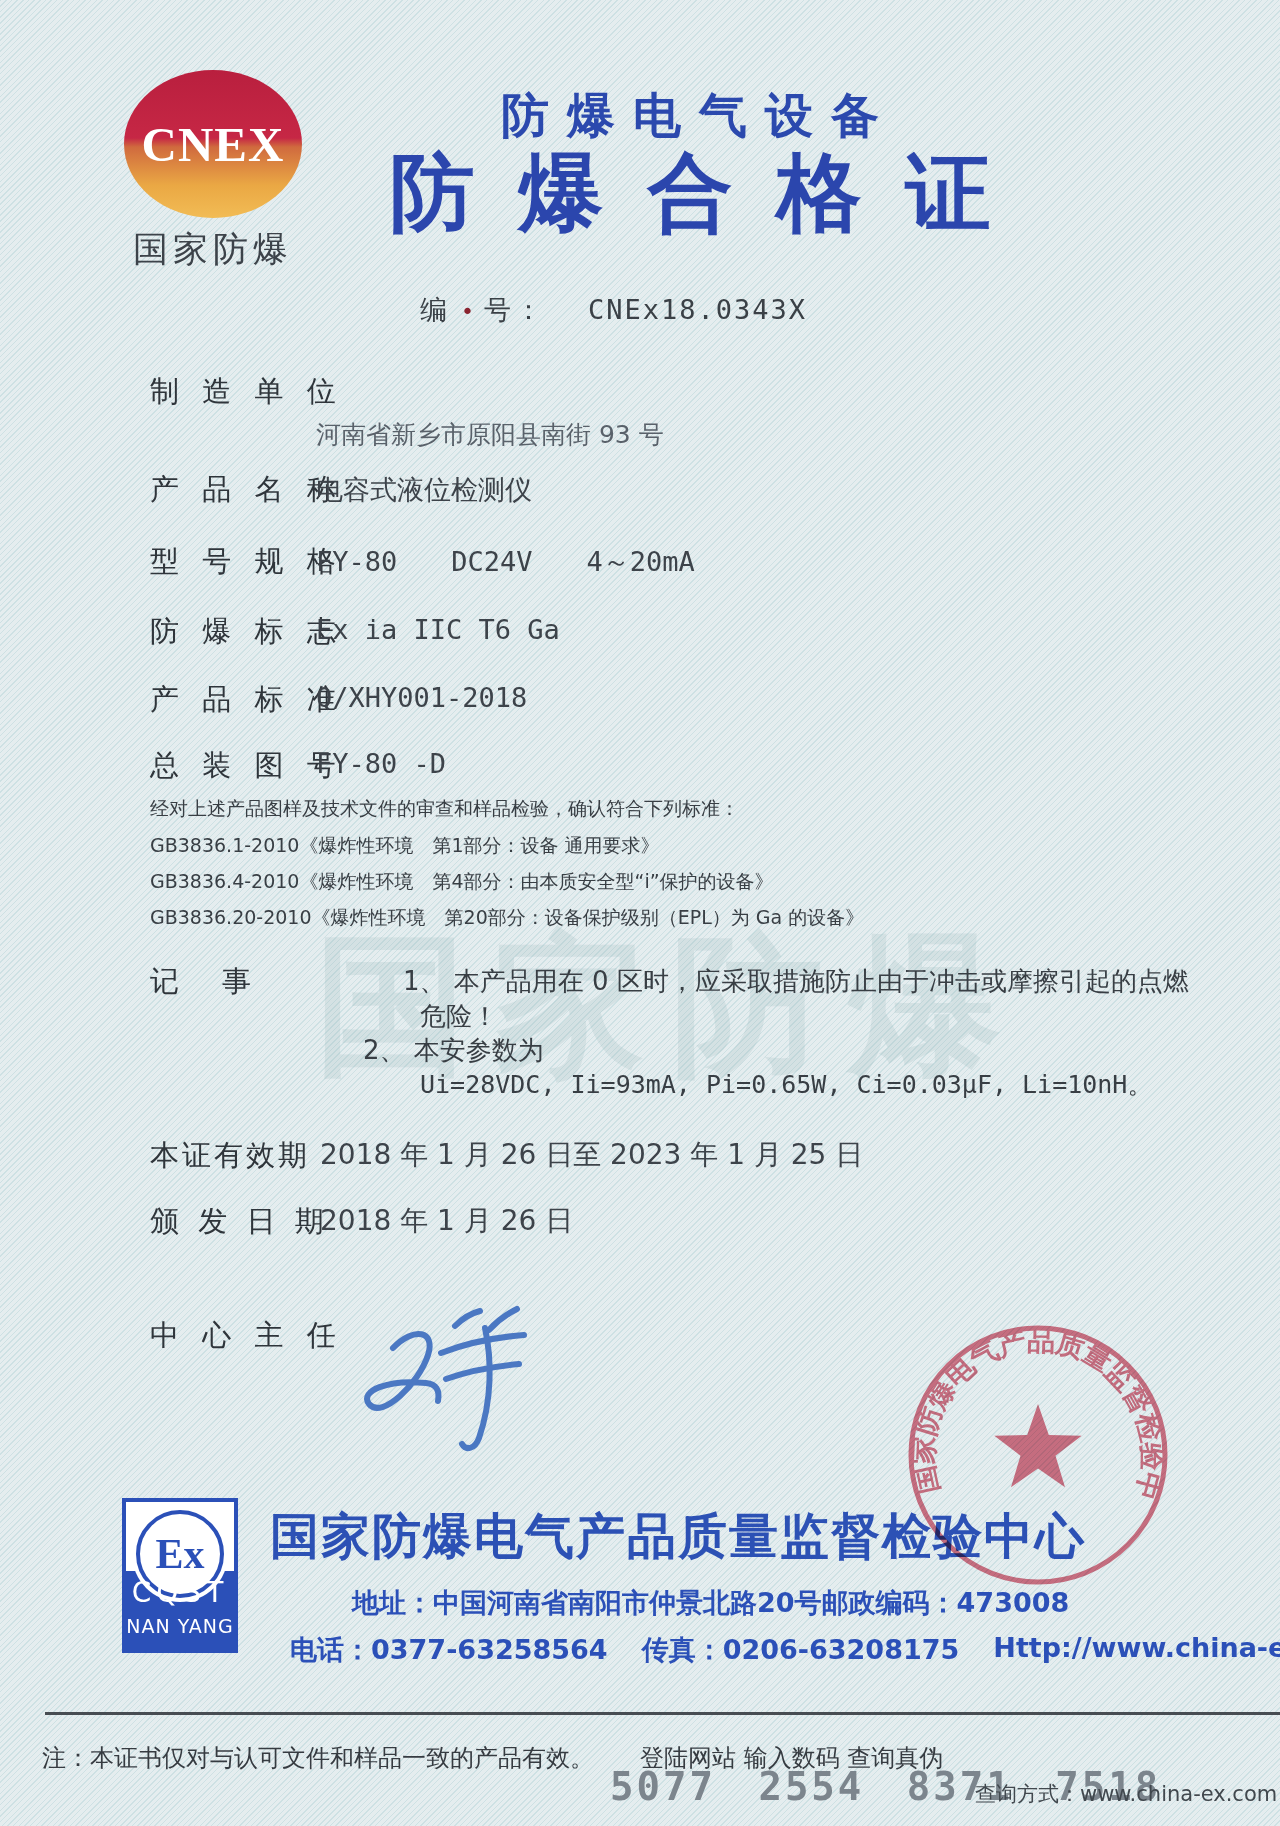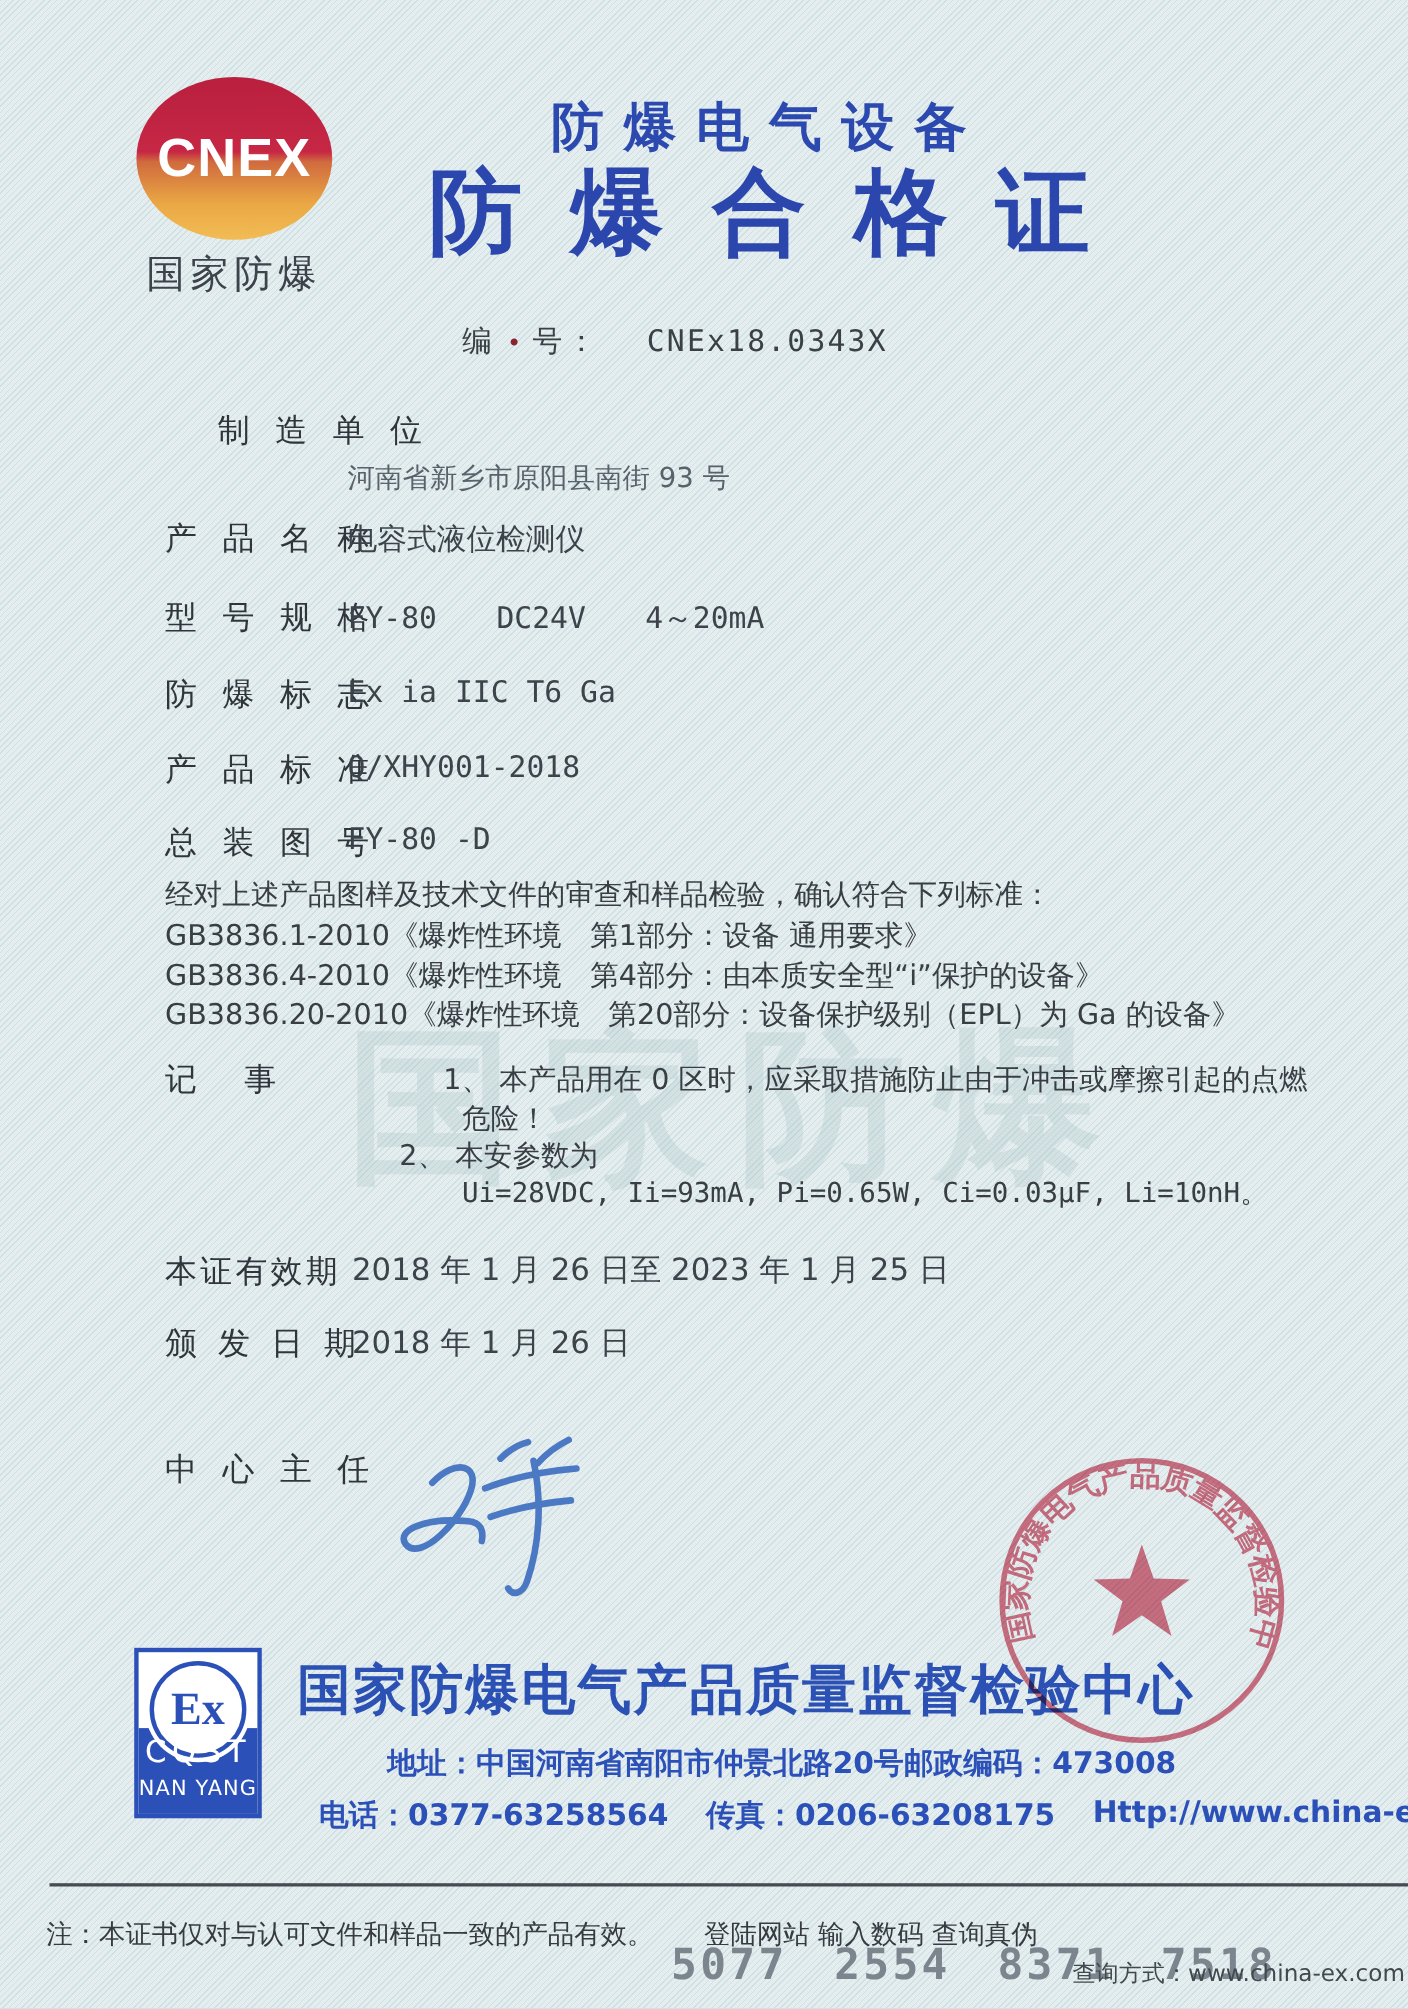--- a/index.html
+++ b/index.html
@@ -7,35 +7,35 @@
     position:relative;width:1280px;height:1826px;margin:0 auto;overflow:hidden;
     background-color:#e5edef;
     background-image:repeating-linear-gradient(135deg, rgba(151,196,201,0.30) 0px, rgba(151,196,201,0.30) 1px, rgba(255,255,255,0) 1px, rgba(255,255,255,0) 4px);
     font-family:"DejaVu Sans","Liberation Sans",sans-serif;color:#353a40;
   }
   .abs{position:absolute;}
   
   .cnex-oval{left:124px;top:70px;width:178px;height:148px;border-radius:50%;
     background:linear-gradient(180deg,#b91f3e 0%,#c62745 46%,#d06a3e 52%,#eaa844 78%,#f2bc55 100%);
     display:flex;align-items:center;justify-content:center;}
-  .cnex-word{color:#fff;font-size:49px;font-weight:bold;letter-spacing:1px;font-family:Liberation Sans, sans-serif;}
+  .cnex-word{color:#fff;font-size:49px;font-weight:bold;letter-spacing:1px;font-family:Liberation Serif, serif;}
   .logo-caption{left:106px;top:226px;width:214px;text-align:center;font-size:35px;color:#3d434a;letter-spacing:5px;font-weight:500;}
   .doc-subtitle{left:360px;top:84px;width:660px;text-align:center;font-size:48px;font-weight:bold;color:#2b49ae;letter-spacing:18px;text-indent:18px;}
   .doc-title{left:300px;top:136px;width:780px;text-align:center;font-size:85px;font-weight:bold;color:#2b46ad;letter-spacing:44px;text-indent:44px;}
   .certno{left:420px;top:292px;display:flex;align-items:baseline;font-size:27px;color:#3a4046;}
   .certno .seg{letter-spacing:4px;}
   .certno .dot{color:#8a2430;margin:0 10px;font-size:22px;}
   .certno .num{margin-left:42px;font-family:"DejaVu Sans Mono","Liberation Mono",monospace;letter-spacing:2px;}
   
   .lbl{font-size:29px;color:#2f353b;letter-spacing:7px;font-weight:500;white-space:nowrap;}
   .val{font-size:27px;color:#3d434a;white-space:nowrap;}
   .mono{font-family:"DejaVu Sans Mono","Liberation Mono",monospace;}
   .addr2{font-size:25px;color:#59616a;}
   
-  .std{font-size:26px;color:#383e44;white-space:nowrap;}
+  .std{font-size:19px;color:#383e44;white-space:nowrap;}
   .note-t{font-size:26px;color:#383e44;white-space:nowrap;}
   
   .watermark{left:315px;top:905px;font-size:152px;font-weight:bold;color:rgba(128,168,174,0.17);letter-spacing:26px;white-space:nowrap;z-index:0;}
   
   .badge{left:122px;top:1498px;width:116px;height:155px;border:4px solid #2b50b8;background:#fff;box-sizing:border-box;}
   .badge-blue{position:absolute;left:0;bottom:0;width:100%;height:78px;background:#2b50b8;}
   .badge-circle{position:absolute;left:50%;top:8px;transform:translateX(-50%);width:88px;height:88px;border:4px solid #2b50b8;border-radius:50%;background:#fff;box-shadow:0 0 0 4px #fff;box-sizing:border-box;display:flex;align-items:center;justify-content:center;z-index:2;}
   .badge-ex{font-size:42px;font-weight:bold;color:#2b50b8;font-family:"Liberation Serif",serif;}
   .badge-cqst{position:absolute;left:0;bottom:40px;width:100%;text-align:center;color:#fff;font-size:28px;letter-spacing:5px;font-weight:500;z-index:3;}
   .badge-city{position:absolute;left:0;bottom:12px;width:100%;text-align:center;color:#fff;font-size:19px;letter-spacing:1px;z-index:3;}
@@ -64,21 +64,21 @@
   <div class="abs logo-caption">国家防爆</div>
   <div class="abs doc-subtitle">防爆电气设备</div>
   <div class="abs doc-title">防爆合格证</div>
   <div class="abs certno">
     <span class="seg">编</span>
     <span class="dot">•</span>
     <span class="seg">号：</span>
     <span class="num">CNEx18.0343X</span>
   </div>
 
-  <div class="abs lbl" style="left:150px;top:372px;margin-left:48px;">制 造 单 位</div>
+  <div class="abs lbl" style="left:150px;top:372px;">制 造 单 位</div>
   <div class="abs addr2" style="left:316px;top:418px;">河南省新乡市原阳县南街 93 号</div>
 
   <div class="abs lbl" style="left:150px;top:470px;">产 品 名 称</div>
   <div class="abs val" style="left:316px;top:472px;">电容式液位检测仪</div>
 
   <div class="abs lbl" style="left:150px;top:542px;">型 号 规 格</div>
   <div class="abs val mono" style="left:316px;top:544px;">FY-80　　DC24V　　4～20mA</div>
 
   <div class="abs lbl" style="left:150px;top:612px;">防 爆 标 志</div>
   <div class="abs val mono" style="left:316px;top:614px;">Ex ia IIC T6 Ga</div>

